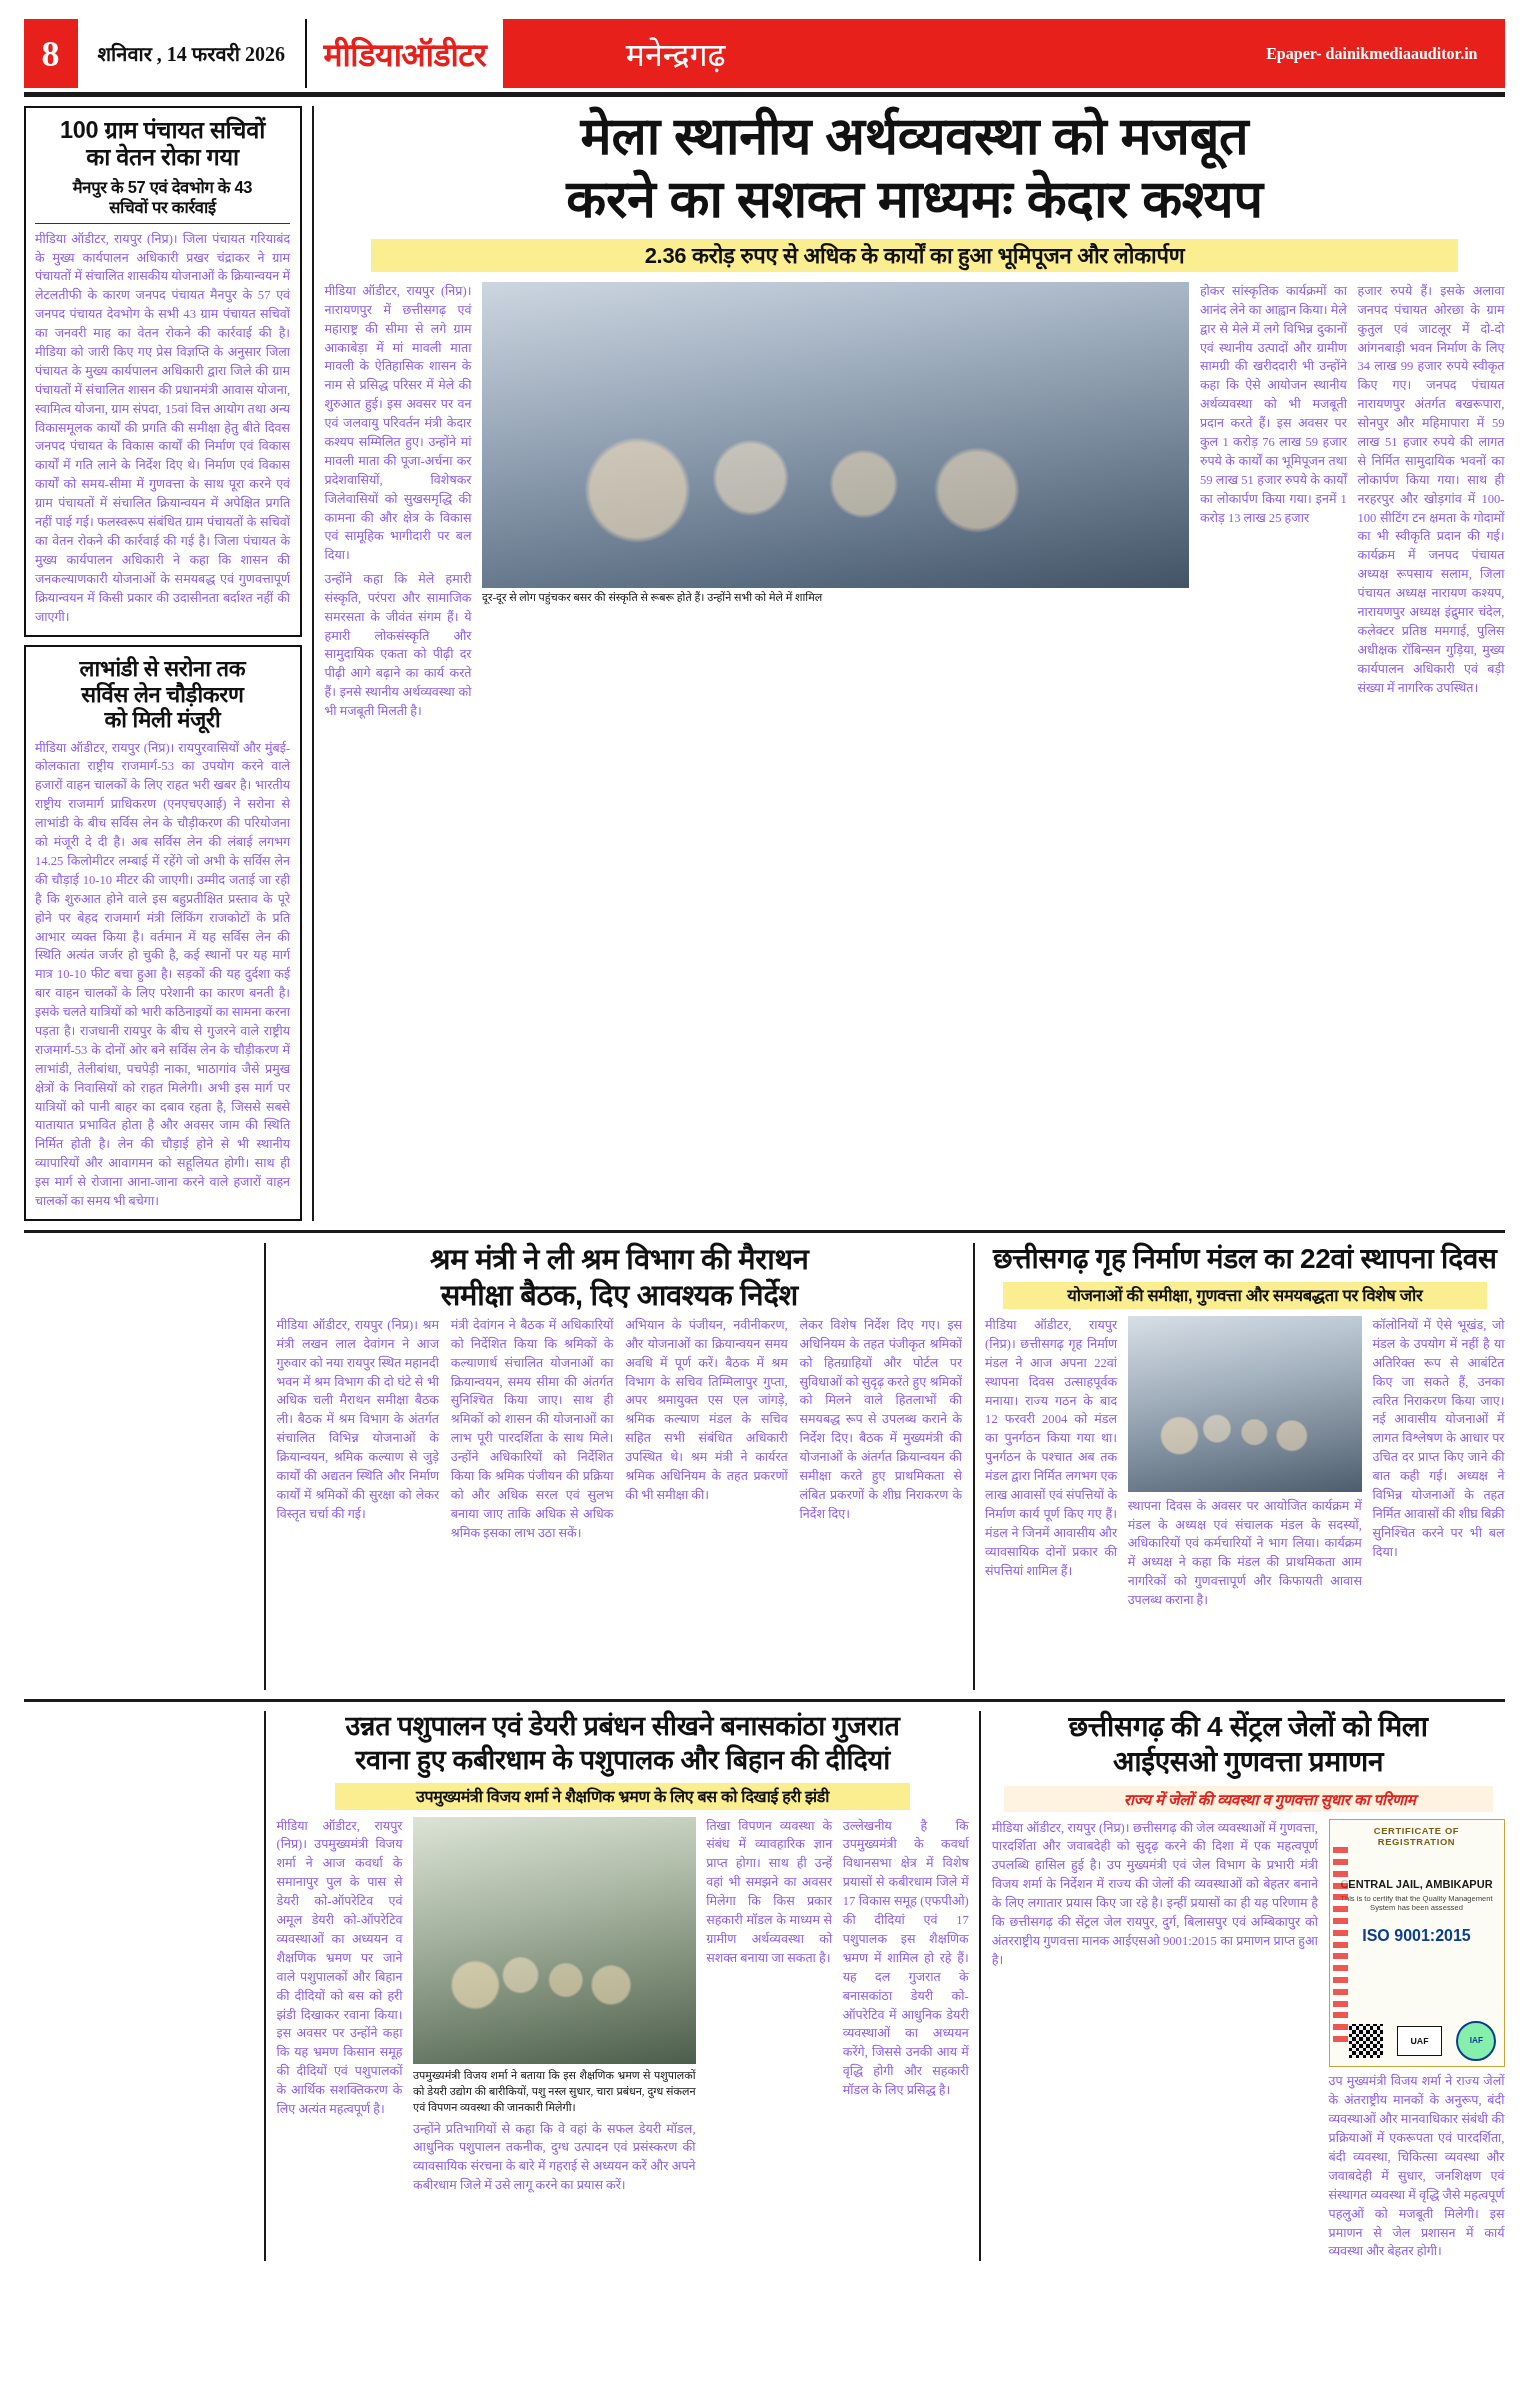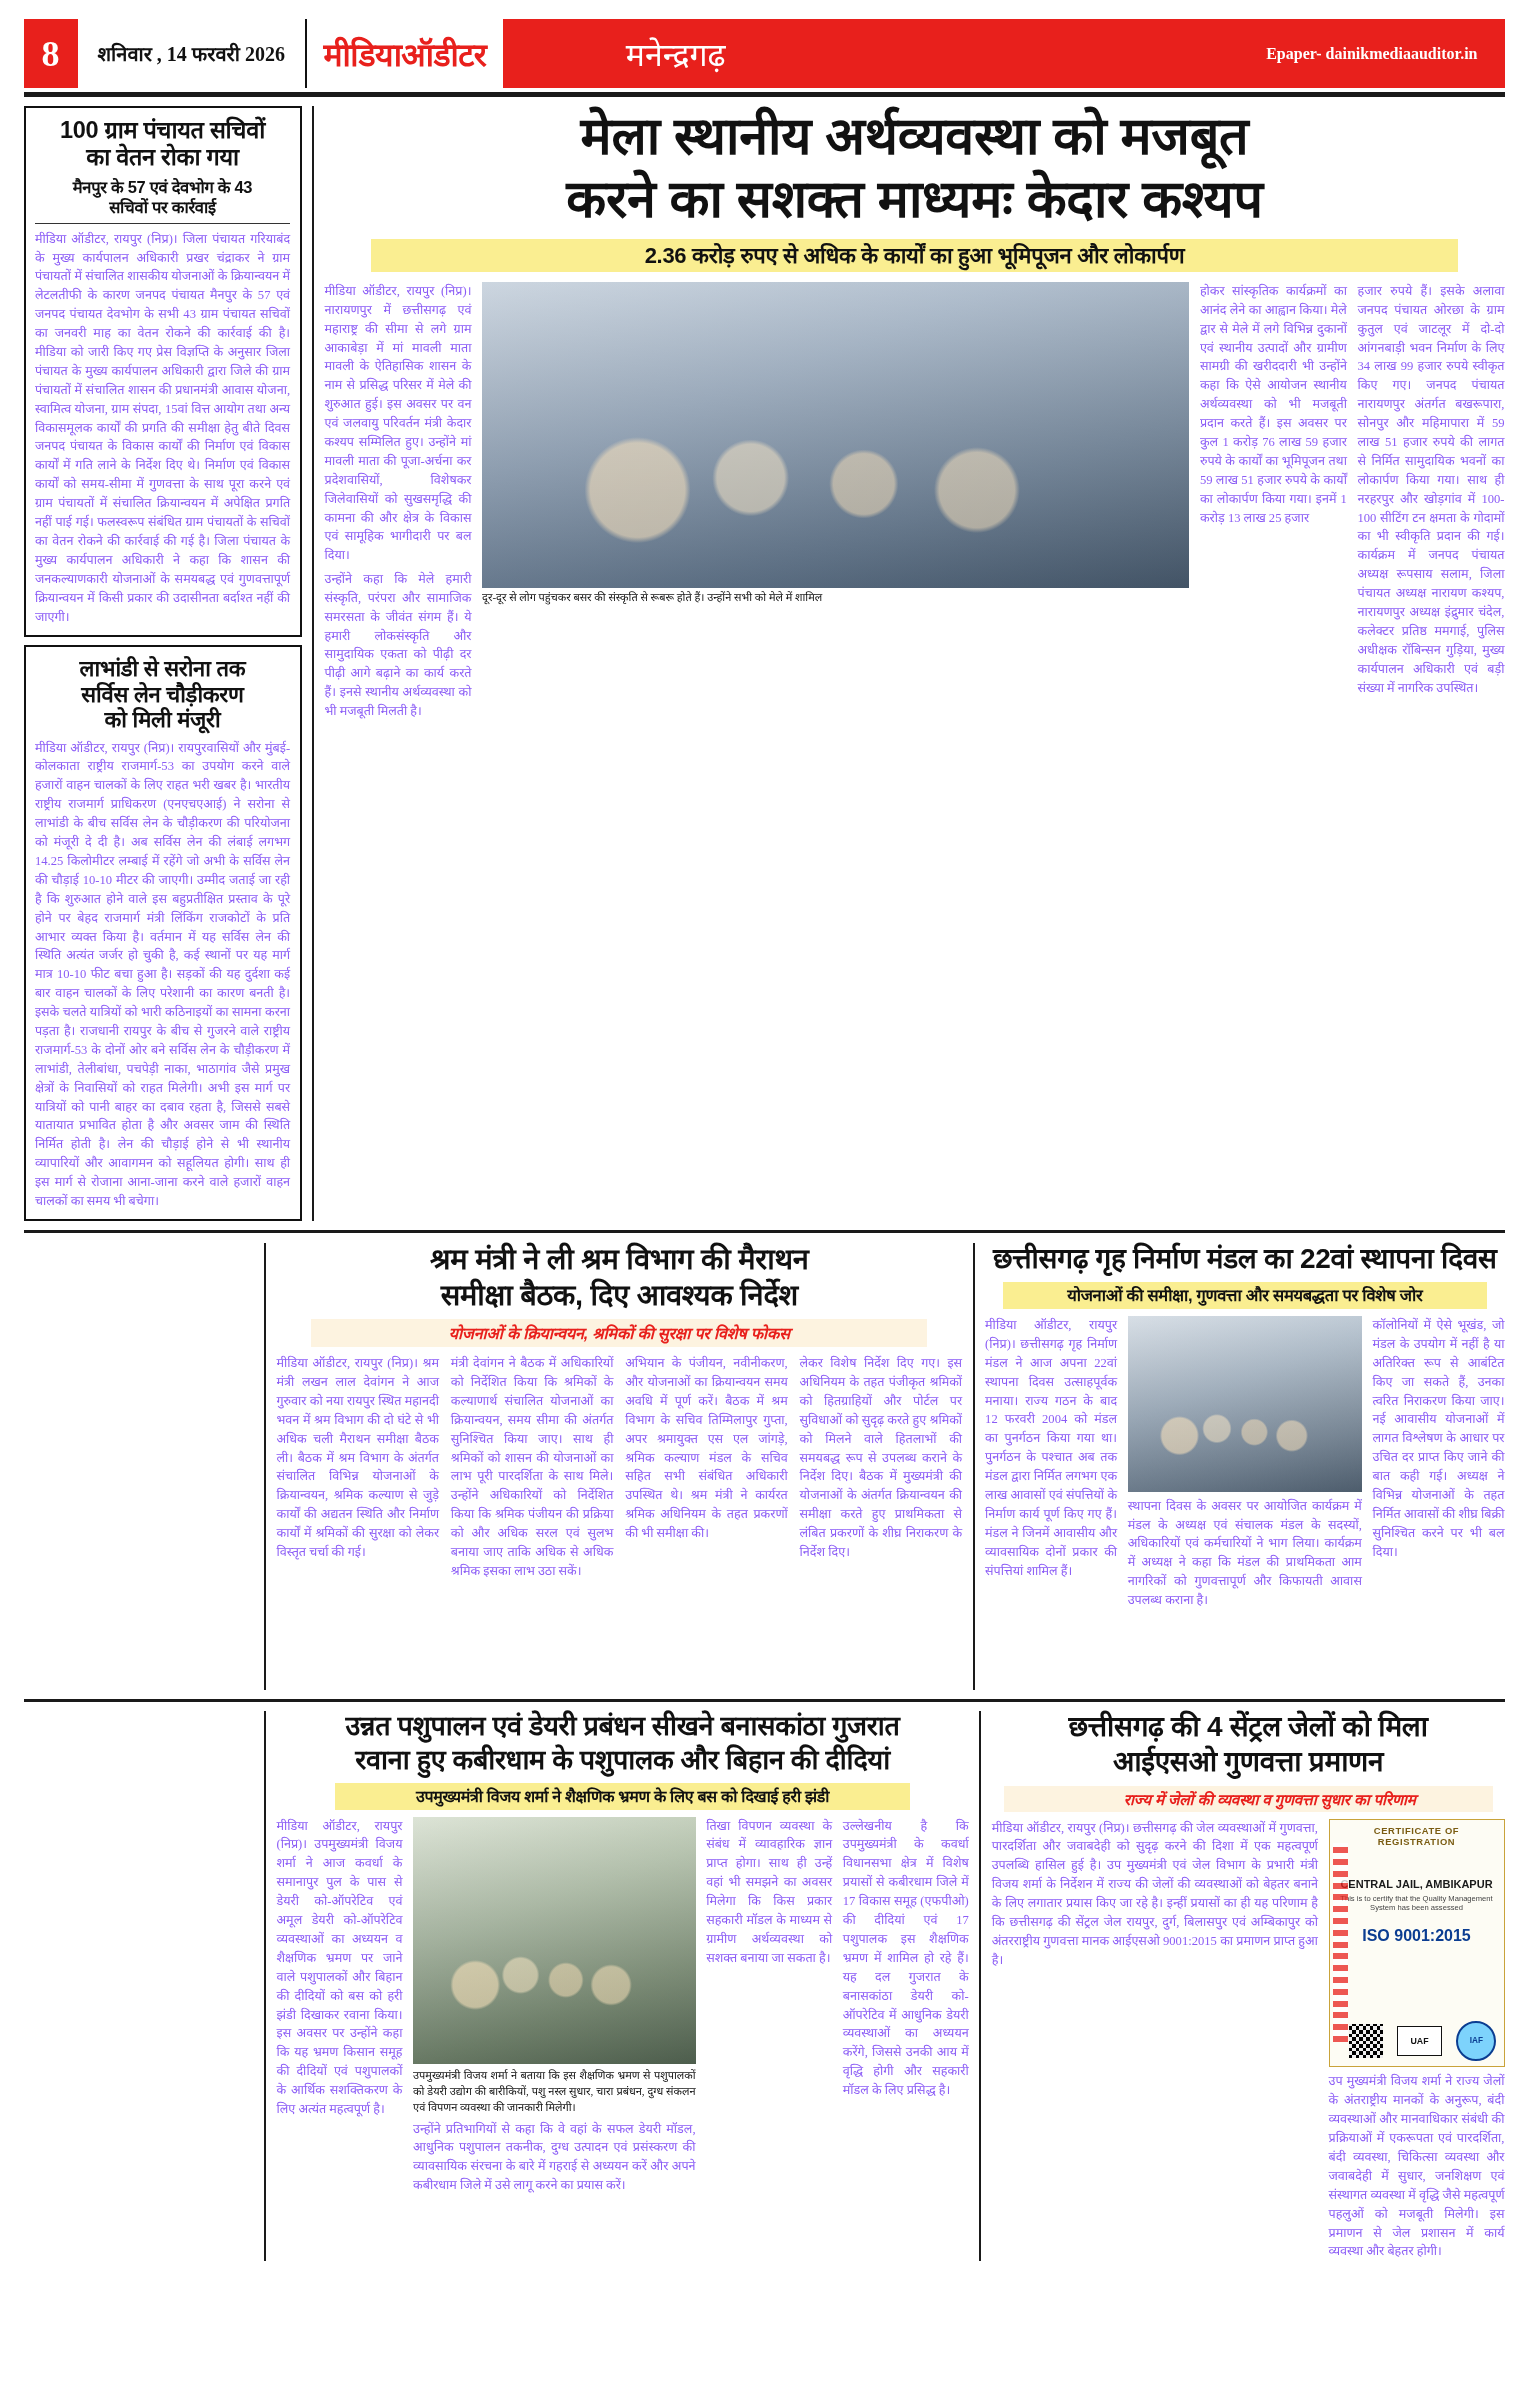--- a/index.html
+++ b/index.html
@@ -163,21 +163,21 @@
     opacity:.75;
   }
   .iso-badges{
     position:absolute;bottom:4.7px;left:12px;right:0;
     display:flex;justify-content:space-around;align-items:center;
   }
   .badge-circ{
     width:36px;height:36px;border-radius:50%;
     border:2.4px solid #0b3d91;color:#0b3d91;
     display:flex;align-items:center;justify-content:center;
-    font-size:8.2px;font-weight:bold;background:#7dd3fc;
+    font-size:8.2px;font-weight:bold;background:#86efac;
   }
   .badge-sq{
     width:43px;height:28px;border:1.8px solid #111;color:#111;
     display:flex;align-items:center;justify-content:center;
     font-size:8.8px;font-weight:bold;background:#fff;
   }
   .badge-qr{
     width:34px;height:34px;
     background:
       repeating-linear-gradient(0deg,#111 0 3.5px,#fff 3.5px 7px),
@@ -254,21 +254,20 @@
 
   <div style="display:flex;gap:10.6px;align-items:flex-start;">
 
     <div style="width:230px;flex:none;"></div>
 
     <div class="vrule" style="min-height:447px;"></div>
 
     <div style="flex:1.32;">
       <div class="hl" style="font-size:29px;text-align:center;">श्रम मंत्री ने ली श्रम विभाग की मैराथन</div>
       <div class="hl" style="font-size:29px;text-align:center;margin-top:2.4px;">समीक्षा बैठक, दिए आवश्यक निर्देश</div>
-      <div class="redsub" style="font-size:16px;margin:7px 35px 7px 35px;">योजनाओं के क्रियान्वयन, श्रमिकों की सुरक्षा पर विशेष फोकस</div>
       <div class="cols" style="margin-top:3.5px;">
         <div class="body-col">मीडिया ऑडीटर, रायपुर (निप्र)। श्रम मंत्री लखन लाल देवांगन ने आज गुरुवार को नया रायपुर स्थित महानदी भवन में श्रम विभाग की दो घंटे से भी अधिक चली मैराथन समीक्षा बैठक ली। बैठक में श्रम विभाग के अंतर्गत संचालित विभिन्न योजनाओं के क्रियान्वयन, श्रमिक कल्याण से जुड़े कार्यों की अद्यतन स्थिति और निर्माण कार्यों में श्रमिकों की सुरक्षा को लेकर विस्तृत चर्चा की गई।</div>
         <div class="body-col">मंत्री देवांगन ने बैठक में अधिकारियों को निर्देशित किया कि श्रमिकों के कल्याणार्थ संचालित योजनाओं का क्रियान्वयन, समय सीमा की अंतर्गत सुनिश्चित किया जाए। साथ ही श्रमिकों को शासन की योजनाओं का लाभ पूरी पारदर्शिता के साथ मिले। उन्होंने अधिकारियों को निर्देशित किया कि श्रमिक पंजीयन की प्रक्रिया को और अधिक सरल एवं सुलभ बनाया जाए ताकि अधिक से अधिक श्रमिक इसका लाभ उठा सकें।</div>
         <div class="body-col">अभियान के पंजीयन, नवीनीकरण, और योजनाओं का क्रियान्वयन समय अवधि में पूर्ण करें। बैठक में श्रम विभाग के सचिव तिम्मिलापुर गुप्ता, अपर श्रमायुक्त एस एल जांगड़े, श्रमिक कल्याण मंडल के सचिव सहित सभी संबंधित अधिकारी उपस्थित थे। श्रम मंत्री ने कार्यरत श्रमिक अधिनियम के तहत प्रकरणों की भी समीक्षा की।</div>
         <div class="body-col">लेकर विशेष निर्देश दिए गए। इस अधिनियम के तहत पंजीकृत श्रमिकों को हितग्राहियों और पोर्टल पर सुविधाओं को सुदृढ़ करते हुए श्रमिकों को मिलने वाले हितलाभों की समयबद्ध रूप से उपलब्ध कराने के निर्देश दिए। बैठक में मुख्यमंत्री की योजनाओं के अंतर्गत क्रियान्वयन की समीक्षा करते हुए प्राथमिकता से लंबित प्रकरणों के शीघ्र निराकरण के निर्देश दिए।</div>
       </div>
     </div>
 
     <div class="vrule" style="min-height:447px;"></div>
 

